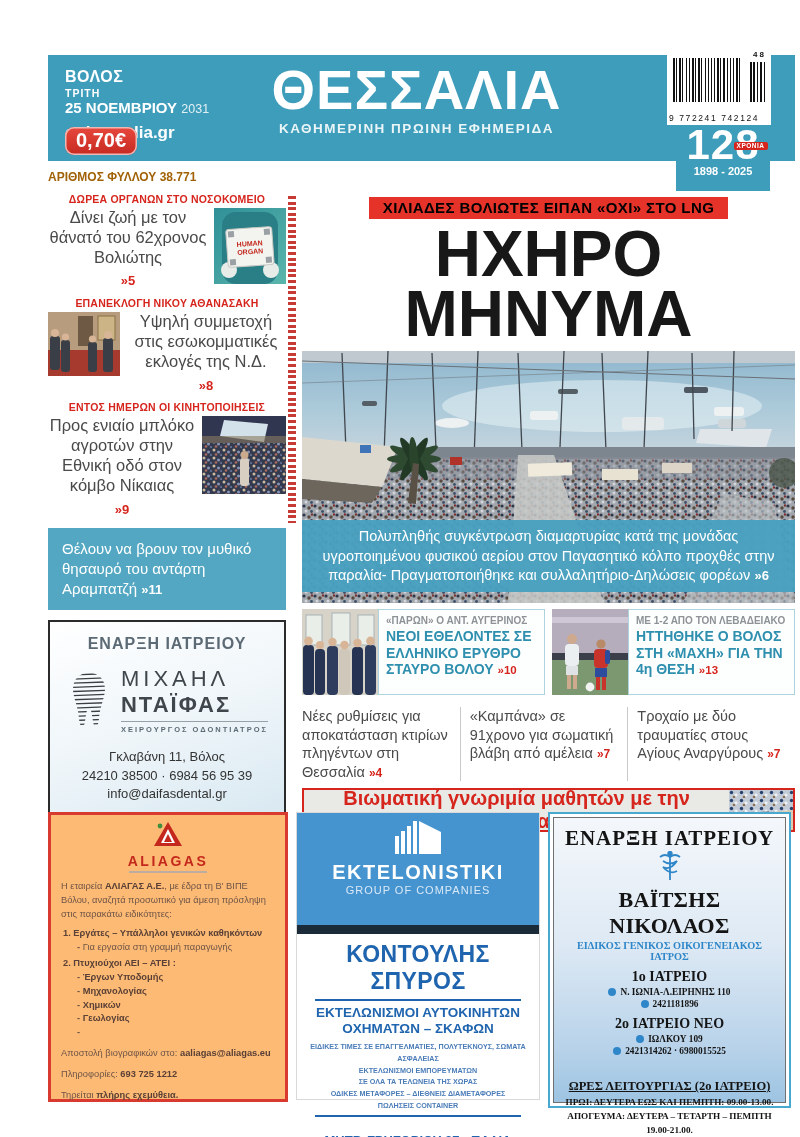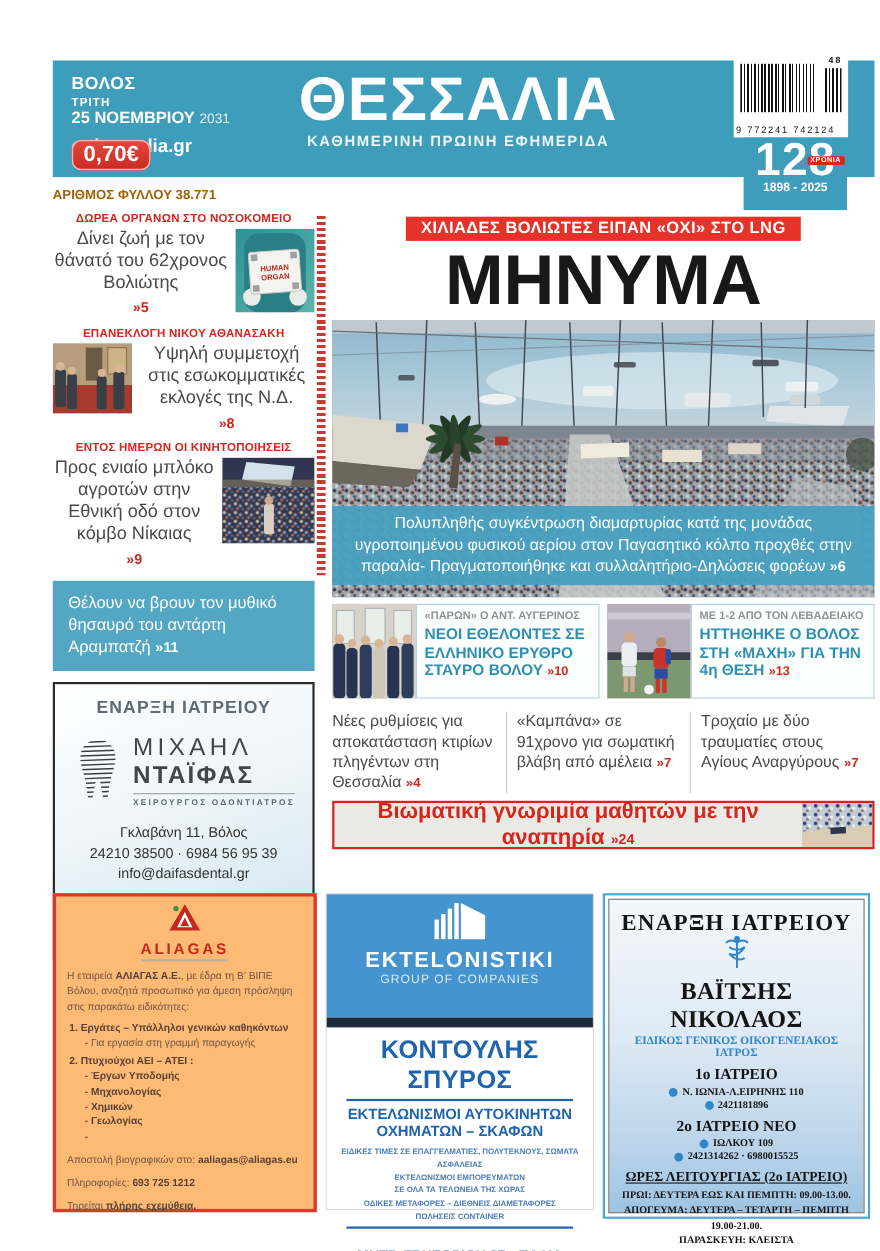--- a/index.html
+++ b/index.html
@@ -52,21 +52,21 @@
   .dental-header{color:#5b6a74;font-weight:800;font-size:16px;letter-spacing:1px;}
   .dental-logo-row{display:flex;justify-content:center;align-items:center;gap:9px;margin-top:13px;}
   .dental-names{text-align:left;color:#3f464c;}
   .dental-n1{font-size:22px;letter-spacing:4px;font-weight:400;}
   .dental-n2{font-size:22px;letter-spacing:2px;font-weight:700;}
   .dental-spec{font-size:7.5px;letter-spacing:2px;color:#5b6a74;margin-top:3px;border-top:1px solid #97a1a8;padding-top:3px;font-weight:600;}
   .dental-contact{margin-top:14px;font-size:13px;color:#333;line-height:1.45;}
   .dental-web{margin-top:12px;font-size:11.5px;letter-spacing:4px;color:#67737d;font-weight:600;}
 
   
-  .main-kicker{width:max-content;margin:4px auto 0;background:#e6332a;color:#ffffff;font-weight:700;font-size:15px;padding:2px 14px 3px;letter-spacing:.4px;}
+  .main-kicker{width:max-content;margin:4px auto 0;background:#e6332a;color:#000000;font-weight:700;font-size:15px;padding:2px 14px 3px;letter-spacing:.4px;}
   .headline{text-align:center;font-size:64px;font-weight:900;color:#181818;line-height:.94;margin-top:5px;letter-spacing:0;}
   .main-photo{position:relative;margin-top:7px;height:252px;background:#9aa3ad;overflow:hidden;}
   .caption{position:absolute;left:0;right:0;bottom:11px;background:rgba(72,160,192,.96);color:#fff;text-align:center;font-size:14.5px;line-height:1.33;padding:7px 8px;}
   .caption .pref{color:#fff;font-size:13px;}
 
   
   .sec-row{display:flex;gap:7px;margin-top:6px;}
   .sec-card{flex:1;display:flex;}
   .sec-photo{width:76px;height:86px;flex:none;overflow:hidden;background:#bbb;}
   .sec-text{flex:1;border:1px solid #aed3e0;padding:5px 7px;background:#fdfefe;}
@@ -115,21 +115,21 @@
   .ektel-addr{font-weight:800;font-size:13px;margin-top:16px;}
 
   .ad-doctor{width:243px;height:296px;border:2px solid #49a8d0;background:#fff;box-sizing:border-box;padding:3px;}
   .doctor-inner{border:1px solid #707070;height:100%;box-sizing:border-box;background:linear-gradient(180deg,#f4f7fb 0%,#dde9f4 45%,#b9d3ea 80%,#9dc4e2 100%);font-family:"Liberation Serif",serif;text-align:center;padding:8px 6px;color:#141414;}
   .doc-header{font-size:21px;font-weight:800;letter-spacing:1px;}
   .doc-name{font-size:22px;font-weight:800;margin-top:2px;letter-spacing:.3px;}
   .doc-spec{color:#2f86c8;font-weight:700;font-size:10.3px;margin-top:1px;}
   .doc-office-title{font-size:14px;font-weight:800;margin-top:7px;}
   .doc-line{font-size:9.3px;font-weight:700;margin-top:2px;display:flex;align-items:center;justify-content:center;gap:4px;}
   .doc-dot{width:8px;height:8px;border-radius:50%;background:#2f86c8;display:inline-block;flex:none;}
-  .doc-hours-title{font-size:12.5px;font-weight:800;text-decoration:underline;margin-top:6px;}
+  .doc-hours-title{font-size:12.5px;font-weight:800;text-decoration:underline;margin-top:23px;}
   .doc-hours{font-size:9.2px;font-weight:700;margin-top:2px;line-height:1.5;}
 </style>
 </head>
 <body>
 
 <svg width="0" height="0" style="position:absolute" aria-hidden="true">
   <defs>
     <pattern id="crowd" width="11" height="9" patternUnits="userSpaceOnUse">
       <rect width="11" height="9" fill="#a2a7ae"></rect>
       <circle cx="2" cy="2" r="1.6" fill="#2d3749"></circle>
@@ -313,20 +313,21 @@
           <div>24210 38500 · 6984 56 95 39</div>
           <div>info@daifasdental.gr</div>
         </div>
         <div class="dental-web">www.daifasdental.gr</div>
       </div>
     </div>
 
     <div class="col-main">
       <div class="main-kicker">ΧΙΛΙΑΔΕΣ ΒΟΛΙΩΤΕΣ ΕΙΠΑΝ «ΟΧΙ» ΣΤΟ LNG</div>
       <div class="headline">
+        <div>ΗΧΗΡΟ</div>
         <div>ΜΗΝΥΜΑ</div>
       </div>
 
       <div class="main-photo">
         <svg width="493" height="252">
           <rect width="493" height="100" fill="url(#seaGrad)"></rect>
           <rect width="493" height="12" fill="#bfc9cf"></rect>
           <ellipse cx="300" cy="55" rx="160" ry="26" fill="#ecf5f8" opacity=".5"></ellipse>
           <g fill="#555f66">
             <rect x="256" y="38" width="20" height="5" rx="2"></rect>

